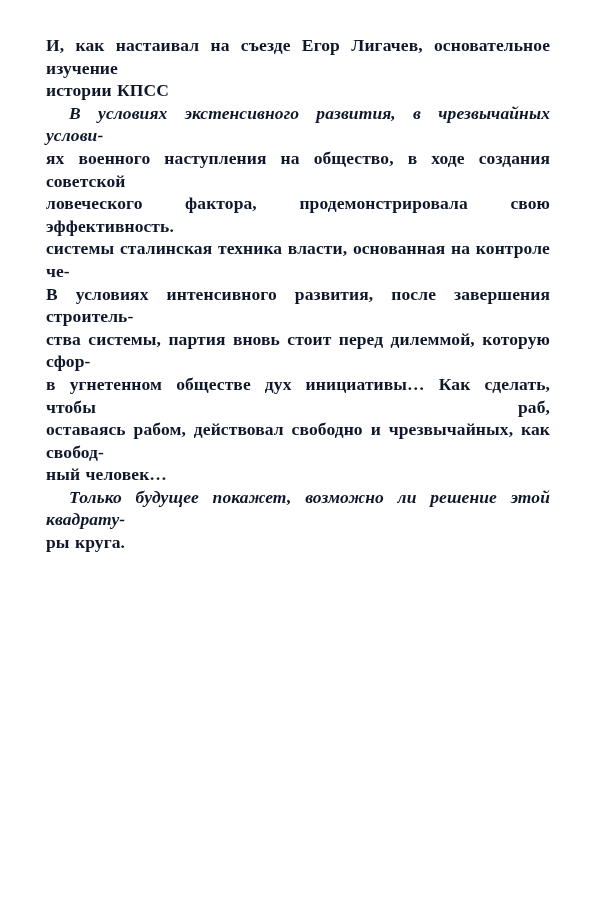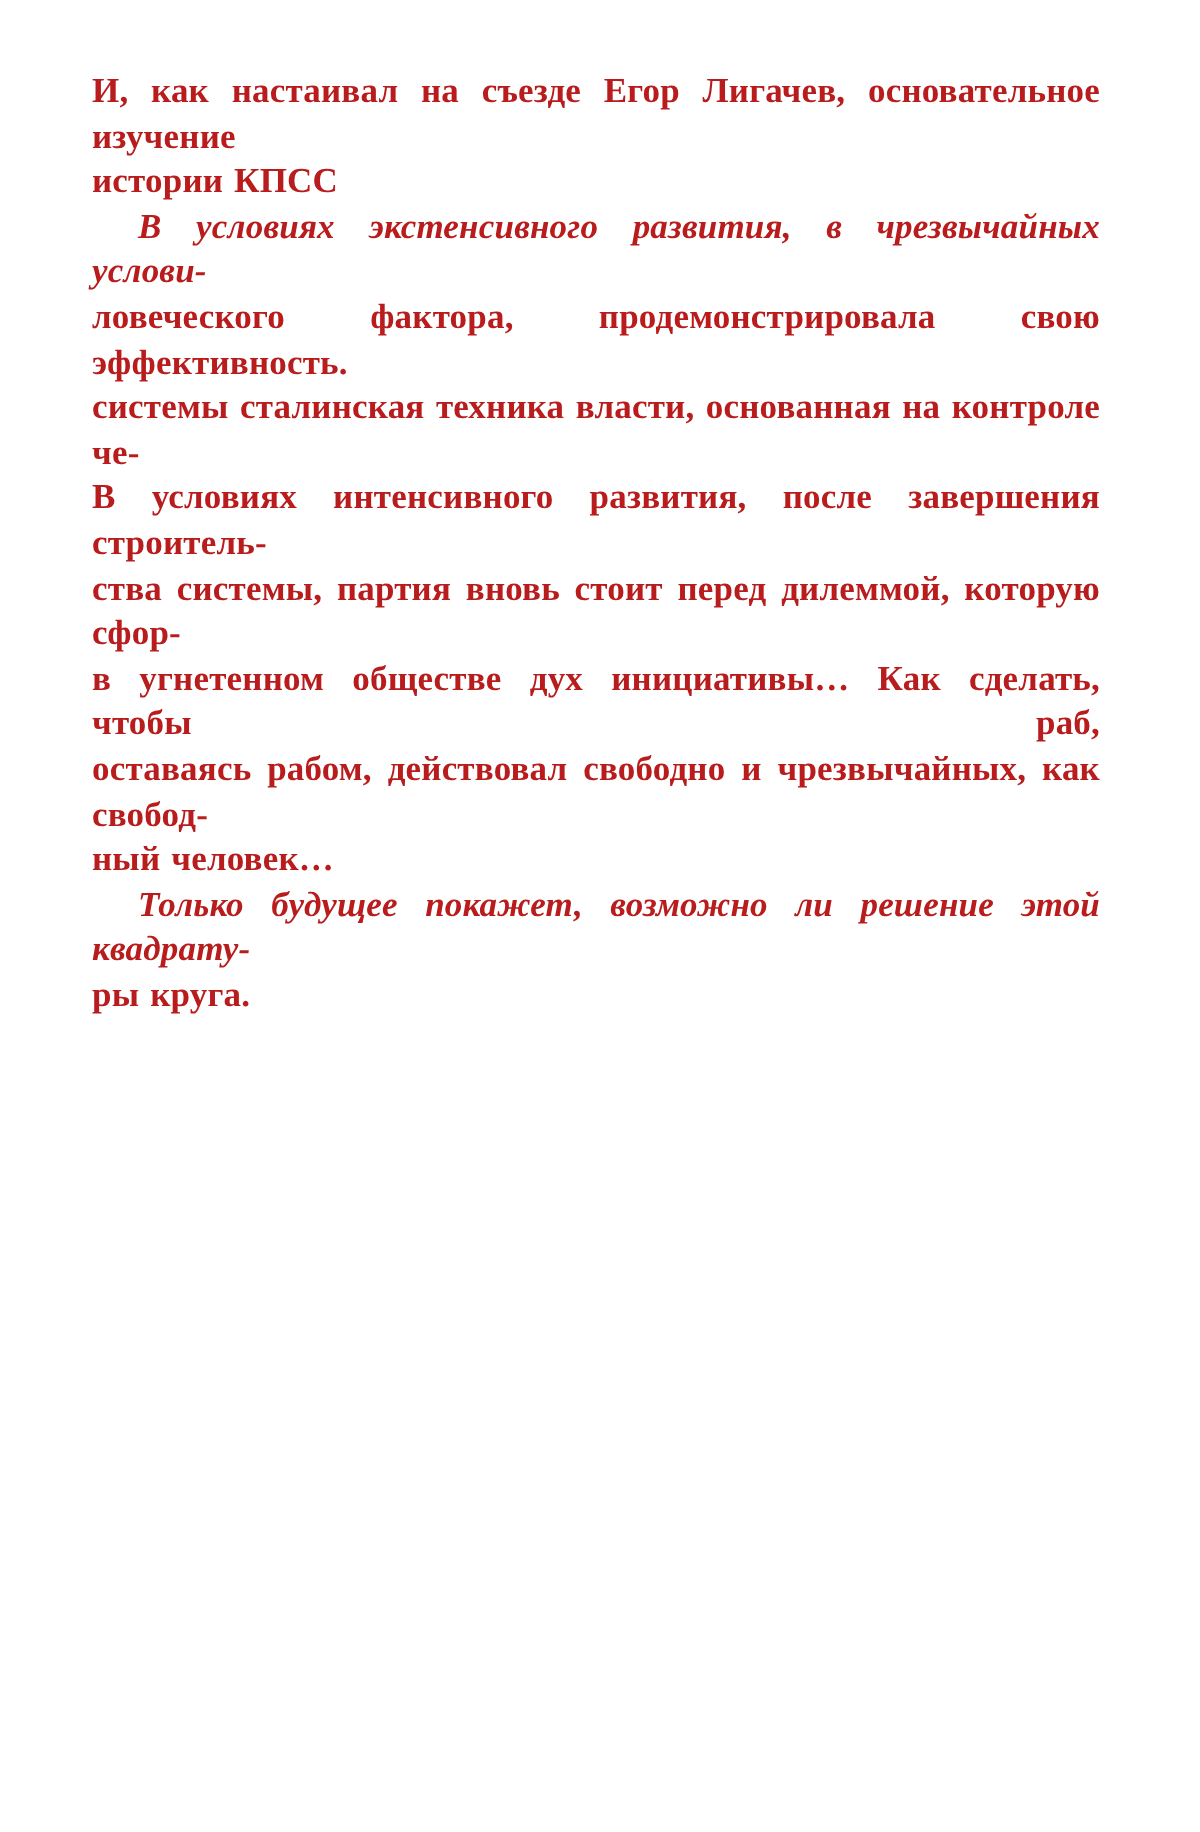--- a/index.html
+++ b/index.html
@@ -13,21 +13,21 @@
     height: 916px;
     background: #ffffff;
     overflow: hidden;
     font-family: "Liberation Serif", serif;
   }
   .text-column {
     position: absolute;
     left: 46px;
     top: 34px;
     width: 504px;
-    color: #b91c1c;
+    color: #0f172a;
     font-weight: bold;
     font-size: 17.5px;
     line-height: 22.6px;
     letter-spacing: 0.1px;
     word-spacing: 1px;
   }
   .line {
     min-height: 22.6px;
     white-space: normal;
   }
@@ -48,20 +48,21 @@
   }
 </style>
 </head>
 <body>
 
 <div class="page">
   <div class="text-column">
     <div class="line j">И, как настаивал на съезде Егор Лигачев, основательное изучение</div>
     <div class="line l">истории КПСС</div>
     <div class="line j indent">В условиях экстенсивного развития, в чрезвычайных услови-</div>
+    <div class="line j">ях военного наступления на общество, в ходе создания советской</div>
     <div class="line j">ловеческого фактора, продемонстрировала свою эффективность.</div>
     <div class="line j">системы сталинская техника власти, основанная на контроле че-</div>
     <div class="line j">В условиях интенсивного развития, после завершения строитель-</div>
     <div class="line j">ства системы, партия вновь стоит перед дилеммой, которую сфор-</div>
     <div class="line j">в угнетенном обществе дух инициативы… Как сделать, чтобы раб,</div>
     <div class="line j">оставаясь рабом, действовал свободно и чрезвычайных, как свобод-</div>
     <div class="line l">ный человек…</div>
     <div class="line j indent">Только будущее покажет, возможно ли решение этой квадрату-</div>
     <div class="line l">ры круга.</div>
   </div>

